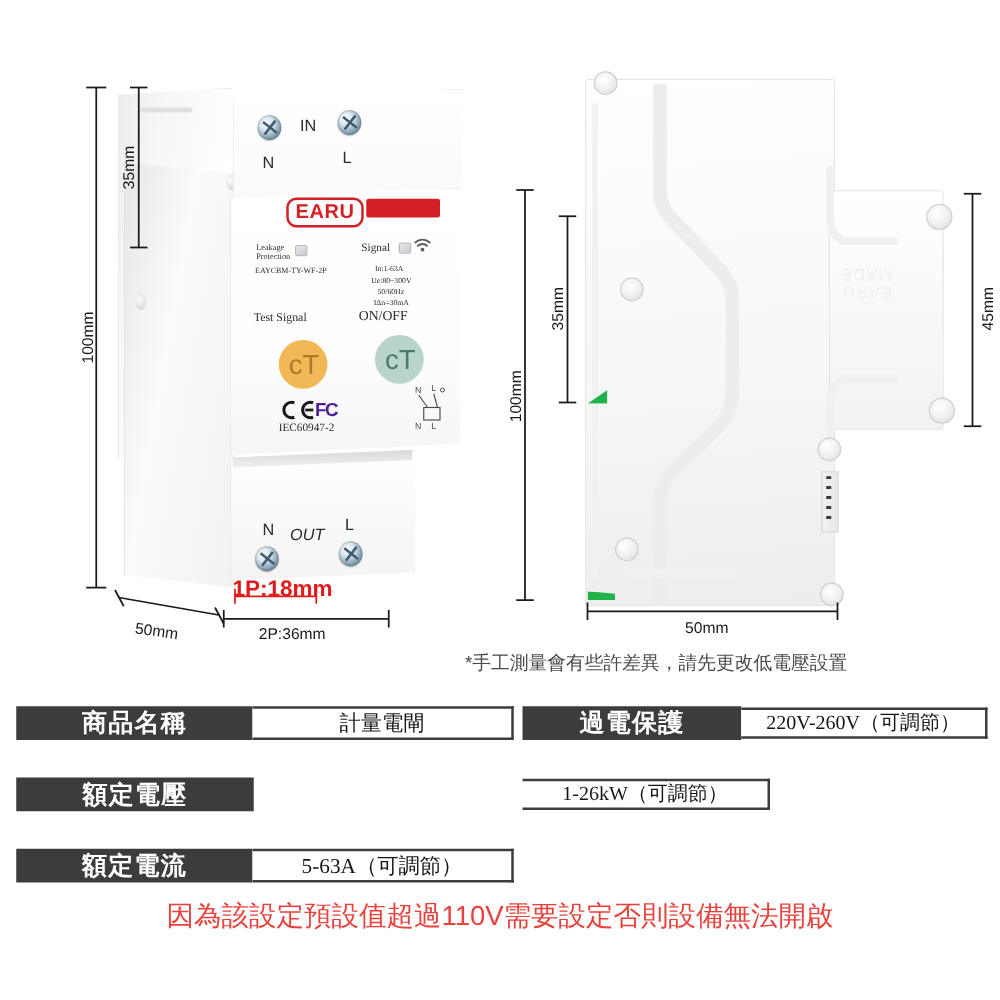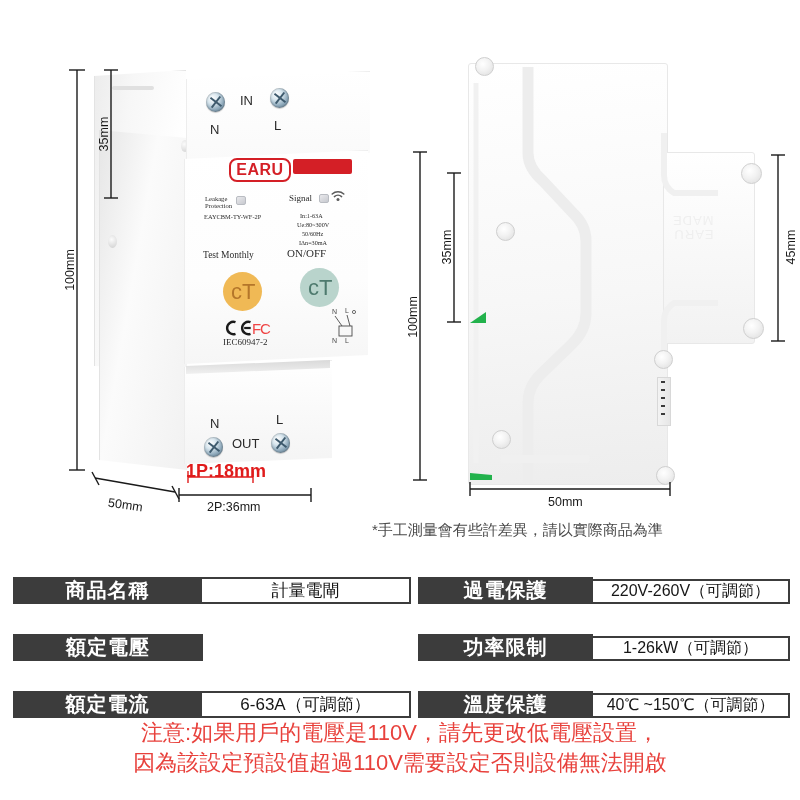--- a/index.html
+++ b/index.html
@@ -180,21 +180,21 @@
   }
   .spec-col {
     position: absolute;
     top: 0;
   }
   .spec-col.left  { left: 13px;  width: 398px; }
   .spec-col.right { left: 418px; width: 372px; }
 
   .spec-row {
     display: flex;
-    align-items: flex-end;
+    align-items: center;
     height: 52px;
     margin-bottom: 5px;
   }
   .spec-key {
     background: #3c3c3c;
     color: #ffffff;
     font-weight: bold;
     font-size: 20px;
     display: flex;
     align-items: center;
@@ -204,21 +204,21 @@
   }
   .spec-val {
     background: #ffffff;
     border: 2px solid #3c3c3c;
     border-left: none;
     color: #161616;
     font-size: 17px;
     display: flex;
     align-items: center;
     justify-content: center;
-    font-family: Liberation Sans, sans-serif;
+    font-family: Liberation Serif, serif;
     white-space: nowrap;
   }
   .spec-col.left  .spec-key { width: 190px; }
   .spec-col.left  .spec-val { width: 208px; }
   .spec-col.right .spec-key { width: 176px; }
   .spec-col.right .spec-val { width: 196px; font-size: 16px; }
 
   
   #warning {
     position: absolute;
@@ -279,37 +279,37 @@
       <path d="M1.2 4.0 A8.5 8.5 0 0 1 12.8 4.0" fill="none" stroke="#5a5a5a" stroke-width="1.5" stroke-linecap="round"></path>
       <path d="M3.4 6.6 A5.3 5.3 0 0 1 10.6 6.6" fill="none" stroke="#5a5a5a" stroke-width="1.5" stroke-linecap="round"></path>
       <circle cx="7" cy="9.6" r="1.5" fill="#5a5a5a"></circle>
     </svg>
 
     <span class="panel-text" style="left:300px; top:212px; font-size:6.2px;">In:1-63A</span>
     <span class="panel-text" style="left:297px; top:221px; font-size:6.2px;">Ue:80~300V</span>
     <span class="panel-text" style="left:302px; top:230px; font-size:6.2px;">50/60Hz</span>
     <span class="panel-text" style="left:299px; top:239px; font-size:6.2px;">IΔn=30mA</span>
 
-    <span class="panel-text" style="left:203px; top:250px; font-size:9.5px;">Test Monthly</span>
+    <span class="panel-text" style="left:203px; top:250px; font-size:9.5px;">Test Signal</span>
     <span class="panel-text" style="left:287px; top:247px; font-size:11px;">ON/OFF</span>
 
     <div class="test-btn" style="left:223px; top:272px; width:39px; height:39px; background:#f0b955;"></div>
     <div class="btn-glyph" style="left:231px; top:281px; font-size:22px; color:#b4762a;">cT</div>
 
     <div class="test-btn" style="left:300px; top:268px; width:39px; height:39px; background:#b9d4cc;"></div>
     <div class="btn-glyph" style="left:308px; top:277px; font-size:22px; color:#4e7a6e;">cT</div>
 
     <div class="cefc" style="left:223px; top:320px;">
       <svg width="30" height="16" viewBox="0 0 30 16">
         <path d="M12.5 2.2 A6.2 6.2 0 1 0 12.5 13.8" fill="none" stroke="#1a1a1a" stroke-width="2.4"></path>
         <path d="M27.5 2.2 A6.2 6.2 0 1 0 27.5 13.8" fill="none" stroke="#1a1a1a" stroke-width="2.4"></path>
         <rect x="21.2" y="6.9" width="6.5" height="2.2" fill="#1a1a1a"></rect>
       </svg>
     </div>
-    <div class="cefc" style="left:252px; top:320px; font-size:15px; font-weight:normal; color:#ef4444;
+    <div class="cefc" style="left:252px; top:320px; font-size:15px; font-weight:bold; color:#4c1d95;
                 font-family:'Liberation Sans',sans-serif; letter-spacing:-1.2px;">FC</div>
     <span class="panel-text" style="left:223px; top:337px; font-size:9px;">IEC60947-2</span>
 
     <svg style="position:absolute; left:330px; top:306px;" width="30" height="38" viewBox="0 0 30 38">
       <text x="2" y="8" font-size="7" fill="#4a4a4a" font-family="Liberation Sans, sans-serif">N</text>
       <text x="15" y="7" font-size="7" fill="#4a4a4a" font-family="Liberation Sans, sans-serif">L</text>
       <circle cx="24" cy="6" r="1.6" fill="none" stroke="#4a4a4a" stroke-width="0.8"></circle>
       <line x1="5" y1="10" x2="12" y2="20" stroke="#4a4a4a" stroke-width="0.9"></line>
       <line x1="17" y1="9" x2="20" y2="20" stroke="#4a4a4a" stroke-width="0.9"></line>
       <rect x="9" y="20" width="13" height="10" fill="none" stroke="#4a4a4a" stroke-width="0.9"></rect>
@@ -320,21 +320,21 @@
     <div class="face" style="left:184px; top:360px; width:148px; height:104px;
                 clip-path: polygon(0 7px, 148px 0, 148px 98px, 0 104px);
                 background: linear-gradient(180deg,#ffffff,#f4f4f4);"></div>
     <div class="face" style="left:186px; top:360px; width:144px; height:14px;
                 background:linear-gradient(180deg,#d9d9d9,#f0f0f0); border:none;
                 clip-path: polygon(0 6px, 144px 0, 144px 8px, 0 14px);"></div>
     <span class="term-letter" style="left:210px; top:416px;">N</span>
     <span class="term-letter" style="left:276px; top:412px;">L</span>
     <div class="screw" style="left:204px; top:437px; width:19px; height:20px;"></div>
     <div class="screw" style="left:271px; top:433px; width:19px; height:20px;"></div>
-    <span class="term-letter" style="left:232px; top:436px;">OUT</span>
+    <span class="term-letter" style="left:232px; top:420px;font-style:italic;">OUT</span>
   </div>
 
   <div>
     <div class="back-body" style="left:468px; top:63px; width:198px; height:420px; border-radius:3px;"></div>
     <div class="back-body" style="left:663px; top:152px; width:90px; height:190px; border-radius:3px;
                 background:linear-gradient(180deg,#ffffff,#f2f2f2);"></div>
 
     <svg style="position:absolute; left:468px; top:63px;" width="290" height="425" viewBox="0 0 290 425">
       <path d="M60 4 L60 90 Q60 105 75 118 L105 150 Q118 162 118 178 L118 250
                Q118 268 103 282 L72 312 Q60 324 60 340 L60 420" fill="none" stroke="#ededed" stroke-width="11" stroke-linejoin="round"></path>
@@ -416,49 +416,43 @@
   <span class="dim-label" style="left:108px; top:498px; transform:rotate(8deg);">50mm</span>
   <span class="dim-label red" style="left:186px; top:461px; font-size:18px; font-weight:bold;">1P:18mm</span>
   <span class="dim-label" style="left:207px; top:500px;">2P:36mm</span>
 
   <span class="dim-label vert" style="left:383px; top:310px; width:60px; text-align:center;">100mm</span>
   <span class="dim-label vert" style="left:419px; top:240px; width:55px; text-align:center;">35mm</span>
   <span class="dim-label vert" style="left:763px; top:240px; width:55px; text-align:center;">45mm</span>
   <span class="dim-label" style="left:548px; top:495px;">50mm</span>
 </div>
 
-<div id="measure-note">*手工測量會有些許差異，請以實際商品為準</div>
+<div id="measure-note">*手工測量會有些許差異，請先更改低電壓設置</div>
 
 <div id="spec-tables">
   <div class="spec-col left">
     <div class="spec-row">
       <div class="spec-key">商品名稱</div>
       <div class="spec-val">計量電閘</div>
     </div>
     <div class="spec-row">
       <div class="spec-key">額定電壓</div>
     </div>
     <div class="spec-row">
       <div class="spec-key">額定電流</div>
-      <div class="spec-val">6-63A（可調節）</div>
+      <div class="spec-val">5-63A（可調節）</div>
     </div>
   </div>
 
   <div class="spec-col right">
     <div class="spec-row">
       <div class="spec-key">過電保護</div>
       <div class="spec-val">220V-260V（可調節）</div>
     </div>
     <div class="spec-row">
-      <div class="spec-key">功率限制</div>
       <div class="spec-val">1-26kW（可調節）</div>
-    </div>
-    <div class="spec-row">
-      <div class="spec-key">溫度保護</div>
-      <div class="spec-val">40℃ ~150℃（可調節）</div>
     </div>
   </div>
 </div>
 
 <div id="warning">
-  <div>注意:如果用戶的電壓是110V，請先更改低電壓設置，</div>
   <div>因為該設定預設值超過110V需要設定否則設備無法開啟</div>
 </div>
 
 </body></html>

